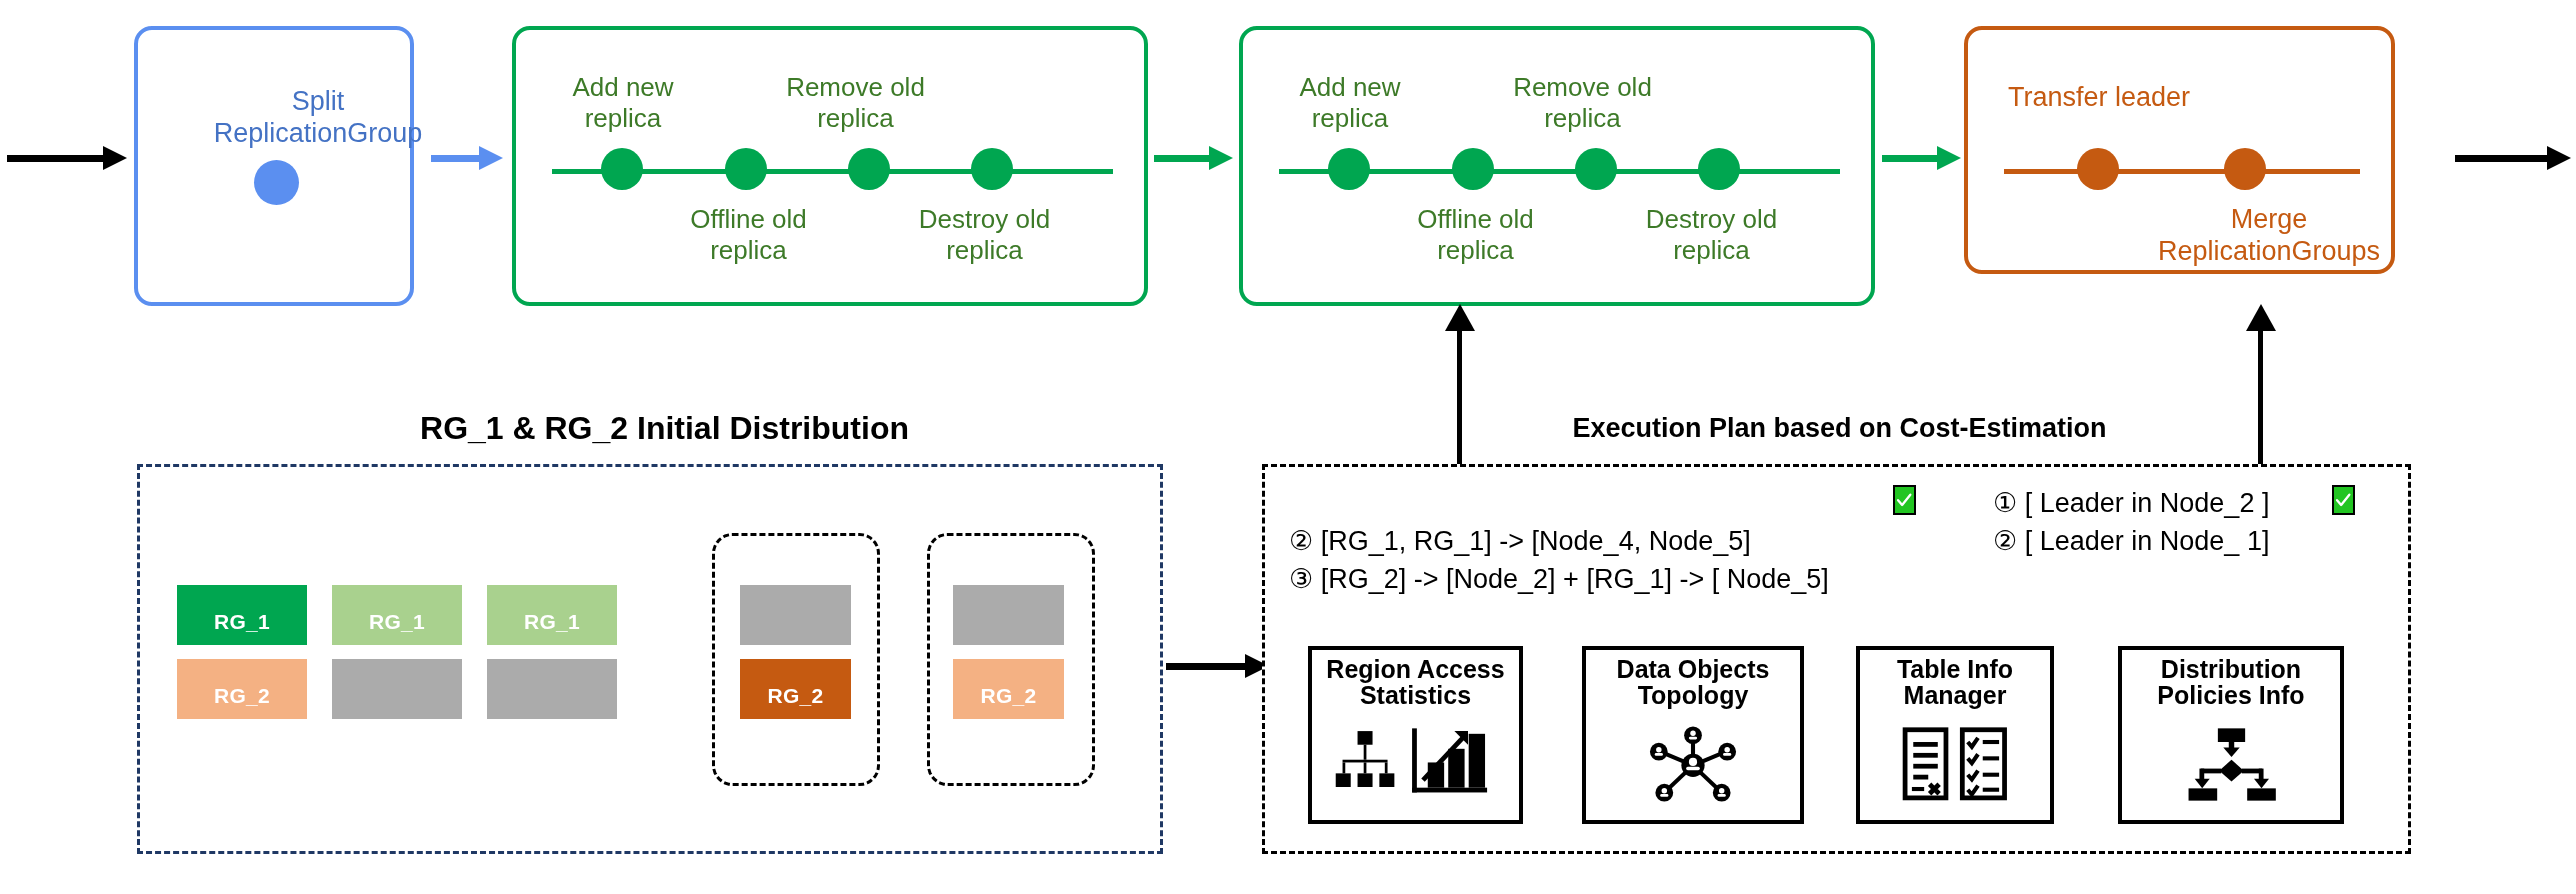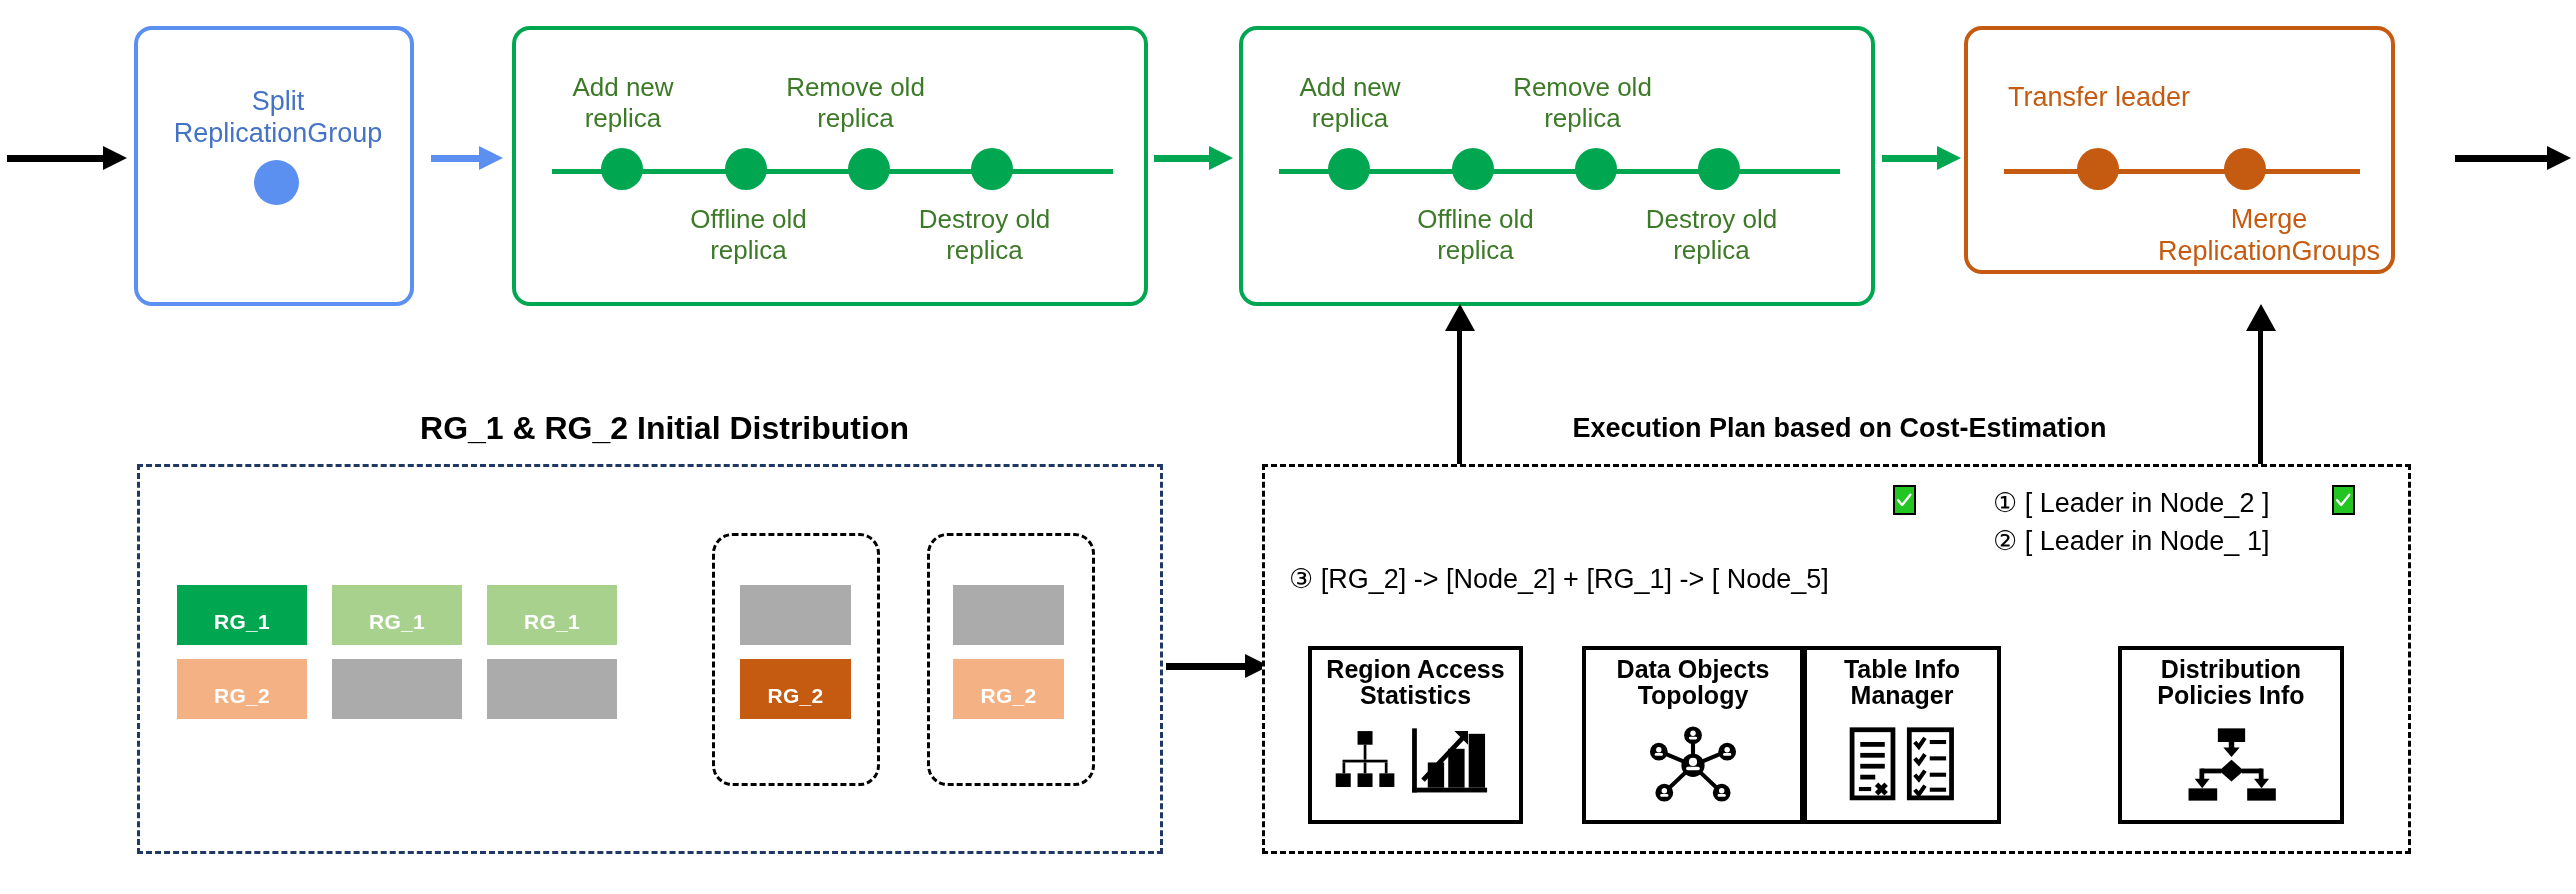--- a/index.html
+++ b/index.html
@@ -18,21 +18,21 @@
   .timeline{position:absolute;height:4.8px;}
   .tl-green{background:#00A650;}
   .tl-orange{background:#C55A11;}
 
   .node-dot{position:absolute;border-radius:50%;}
   .dot-blue{background:#5B8FF0;}
   .dot-green{background:#00A650;}
   .dot-orange{background:#C55A11;}
 
   .stage-label{position:absolute;text-align:center;line-height:1.18;font-weight:400;}
-  .lbl-blue{color:#4472C4;}
+  .lbl-blue{color:#4472C4;margin-left:40px;}
   .lbl-green{color:#3D7A28;}
   .lbl-orange{color:#C55A11;}
 
   
   .harrow{position:absolute;height:12.3px;}
   .harrow .shaft{position:absolute;left:0;top:2.7px;height:7.5px;width:calc(100% - 23px);}
   .harrow .head{position:absolute;right:0;top:-6.2px;width:0;height:0;
                 border-top:12.3px solid transparent;border-bottom:12.3px solid transparent;}
   .harrow.black .shaft{background:#000;} .harrow.black .head{border-left:24.6px solid #000;}
   .harrow.blue  .shaft{background:#5B8FF0;} .harrow.blue  .head{border-left:24.6px solid #5B8FF0;}
@@ -229,20 +229,24 @@
   </div>
 
   <div class="dashed-box dashed-black" style="left:1262px;top:464px;width:1149px;height:390px;"></div>
 
   <div class="check" style="left:1893px;top:485px;">
     <svg width="16.4" height="16.4" viewBox="0 0 24 24">
       <path d="M3 12 L9 19 L21 4" fill="none" stroke="#ffffff" stroke-width="3.4" stroke-linecap="round" stroke-linejoin="round"></path>
     </svg>
   </div>
 
+  <div class="plan-line" style="left:1289px;top:525px;">
+    <span>②</span>
+    <span>[RG_1, RG_1] -&gt;  [Node_4, Node_5]</span>
+  </div>
 
   <div class="plan-line" style="left:1289px;top:563px;">
     <span>③</span>
     <span>[RG_2] -&gt; [Node_2] + [RG_1] -&gt; [ Node_5]</span>
   </div>
 
   <div class="plan-line" style="left:1993px;top:487px;">
     <span>①</span>
     <span>[ Leader in Node_2 ]</span>
   </div>
@@ -319,21 +323,21 @@
             <rect x="114" y="44" width="12" height="4" rx="2"></rect>
           <circle cx="28" cy="99" r="4"></circle>
             <rect x="22" y="104" width="12" height="4" rx="2"></rect>
           <circle cx="112" cy="99" r="4"></circle>
             <rect x="106" y="104" width="12" height="4" rx="2"></rect>
         </g>
       </svg>
     </div>
   </div>
 
-  <div class="card" style="left:1803px;top:646px;width:198px;height:178px;">
+  <div class="card" style="left:1856px;top:646px;width:198px;height:178px;">
     <div class="ctitle">
       <span>Table Info</span><br>
       <span>Manager</span>
     </div>
     <div class="cicon">
       <svg width="109" height="75" viewBox="0 0 160 110">
 
         <rect x="6" y="4" width="60" height="100" fill="none" stroke="#000" stroke-width="7"></rect>
         <rect x="18" y="22" width="36" height="7" fill="#000"></rect>
         <rect x="18" y="38" width="36" height="7" fill="#000"></rect>

